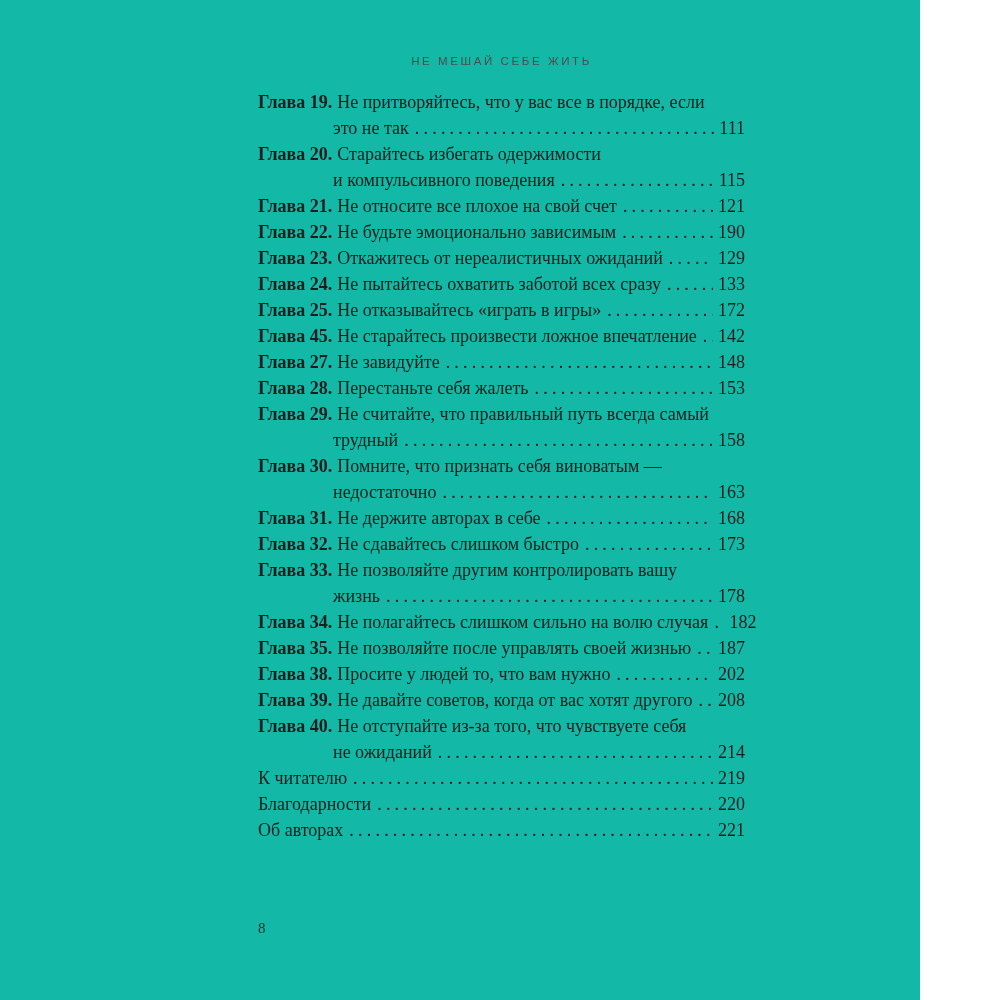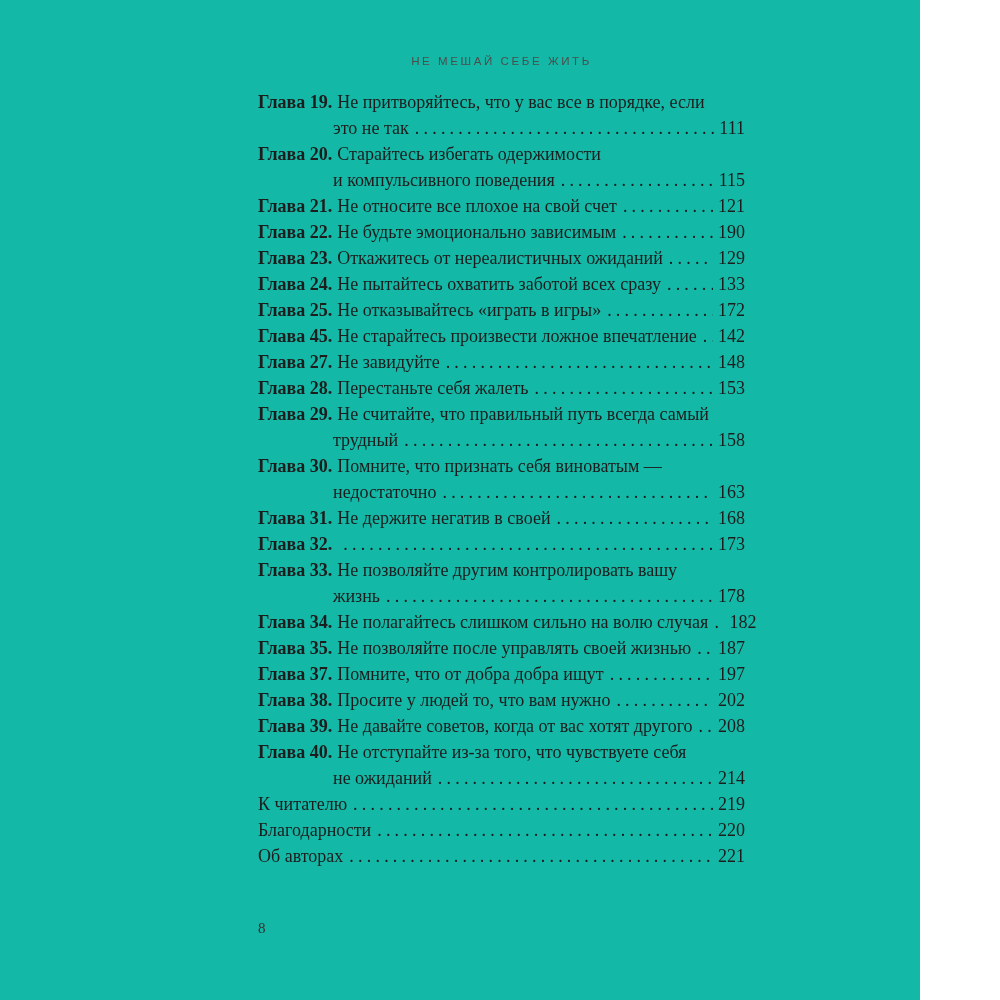--- a/index.html
+++ b/index.html
@@ -207,30 +207,31 @@
       <span class="title">недостаточно</span>
           <span class="dots"></span>
           <span class="page-num">163</span>
     </div>
   </div>
 
   <div class="entry">
 
     <div class="last-line">
       <span class="label">Глава 31.</span>
-          <span class="title">Не держите негатив в своей</span>
+          <span class="title">Не держите авторах в себе</span>
           <span class="dots"></span>
           <span class="page-num">168</span>
     </div>
   </div>
 
   <div class="entry">
 
     <div class="last-line">
       <span class="label">Глава 32.</span>
+          <span class="title">Не сдавайтесь слишком быстро</span>
           <span class="dots"></span>
           <span class="page-num">173</span>
     </div>
   </div>
 
   <div class="entry">
     <div class="first-line">
       <span class="label">Глава 33.</span><span class="title">Не позволяйте другим контролировать вашу</span>
     </div>
     <div class="last-line cont">
@@ -254,29 +255,20 @@
 
     <div class="last-line">
       <span class="label">Глава 35.</span>
           <span class="title">Не позволяйте после управлять своей жизнью</span>
           <span class="dots"></span>
           <span class="page-num">187</span>
     </div>
   </div>
 
 
-  <div class="entry">
-
-    <div class="last-line">
-      <span class="label">Глава 37.</span>
-          <span class="title">Помните, что от добра добра ищут</span>
-          <span class="dots"></span>
-          <span class="page-num">197</span>
-    </div>
-  </div>
 
   <div class="entry">
 
     <div class="last-line">
       <span class="label">Глава 38.</span>
           <span class="title">Просите у людей то, что вам нужно</span>
           <span class="dots"></span>
           <span class="page-num">202</span>
     </div>
   </div>

